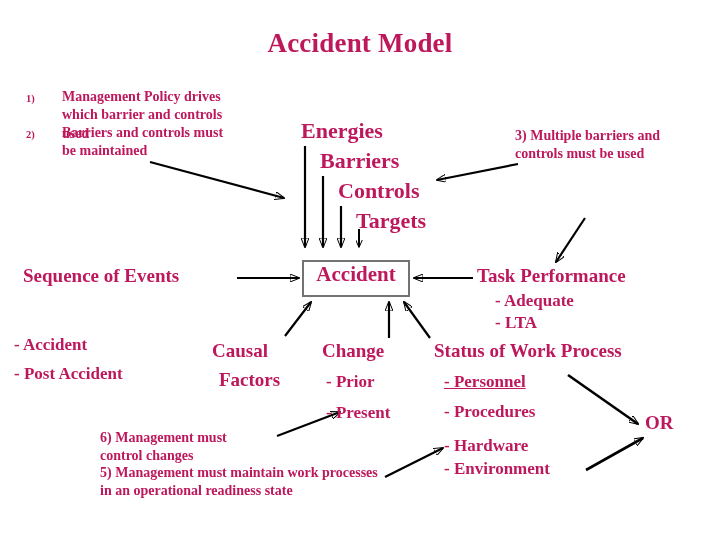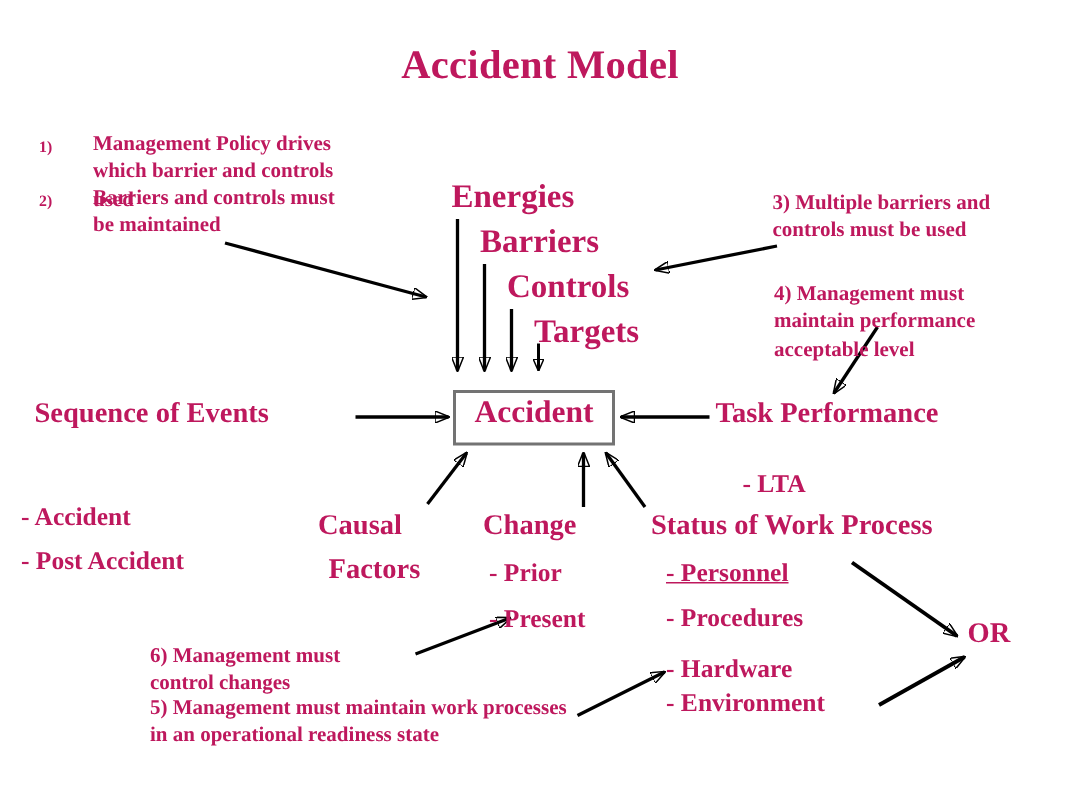--- a/index.html
+++ b/index.html
@@ -145,31 +145,31 @@
   </div>
   <div class="abs note-small" style="left:62px; top:124px; width:178px;">Barriers and controls must be maintained</div>
 
   <div class="abs big" style="left:301px; top:118px;">Energies</div>
   <div class="abs big" style="left:320px; top:148px;">Barriers</div>
   <div class="abs big" style="left:338px; top:178px;">Controls</div>
   <div class="abs big" style="left:356px; top:208px;">Targets</div>
 
   <div class="abs note-small" style="left:515px; top:127px; width:150px;">3) Multiple barriers and controls must be used</div>
 
-  <div class="abs note-small" style="left:516px; top:188px; width:178px;">4) Management must maintain performance acceptable level</div>
 
   <div class="abs mid" style="left:23px; top:265px;">Sequence of Events</div>
   <div class="abs sub" style="left:14px; top:332px;">- Accident</div>
   <div class="abs sub" style="left:14px; top:361px;">- Post Accident</div>
 
   <div class="abs" id="accident-box">
     <span class="label">Accident</span>
   </div>
 
   <div class="abs mid" style="left:477px; top:265px;">Task Performance</div>
+  <div class="abs sub" style="left:495px; top:288px;">- Adequate</div>
   <div class="abs sub" style="left:495px; top:310px;">- LTA</div>
 
   <div class="abs mid" style="left:212px; top:340px;">Causal</div>
   <div class="abs mid" style="left:219px; top:369px;">Factors</div>
 
   <div class="abs mid" style="left:322px; top:340px;">Change</div>
   <div class="abs sub" style="left:326px; top:369px;">- Prior</div>
   <div class="abs sub" style="left:326px; top:400px;">- Present</div>
 
   <div class="abs mid" style="left:434px; top:340px;">Status of Work Process</div>

